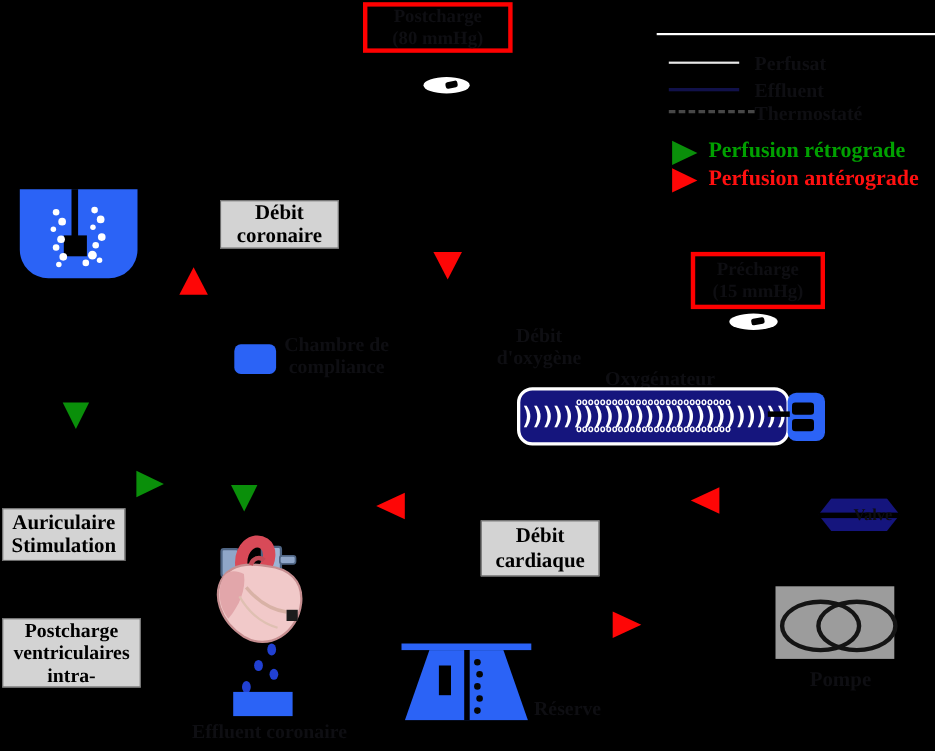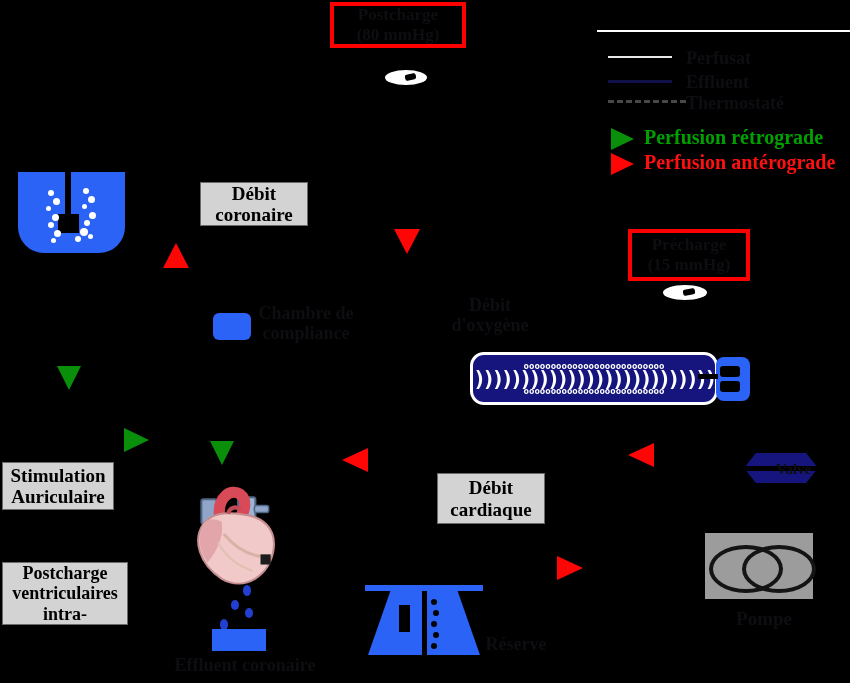--- a/index.html
+++ b/index.html
@@ -100,20 +100,21 @@
   </div>
 
   <div class="abs" style="left:663px;top:285px;width:44px;height:15px;background:#fff;border-radius:50%;">
     <span style="position:absolute;left:20px;top:4px;width:12px;height:6px;background:#000;border-radius:2px;transform:rotate(-10deg);"></span>
   </div>
 
   <div class="abs hidtxt" style="left:444px;top:295px;width:92px;font-size:18px;">
     <span>Débit</span><br>
     <span>d'oxygène</span>
   </div>
+  <div class="abs hidtxt" style="left:538px;top:334px;width:124px;font-size:18px;">Oxygénateur</div>
 
   <div class="abs" style="left:470px;top:352px;width:242px;height:47px;background:#15157d;border:3px solid #fff;border-radius:14px;
               display:flex;flex-direction:column;justify-content:center;overflow:hidden;">
     <div class="coil-row" style="font-size:9px;letter-spacing:0px;line-height:0.9;">oooooooooooooooooooooooooo</div>
     <div class="coil-row" style="font-size:22px;font-weight:bold;letter-spacing:-4px;line-height:0.8;">))))))))))))))))))))))))))))</div>
     <div class="coil-row" style="font-size:9px;letter-spacing:0px;line-height:0.9;">oooooooooooooooooooooooooo</div>
   </div>
 
   <div class="abs" style="left:716px;top:357px;width:34px;height:44px;background:#2b63f6;border-radius:8px;">
     <span class="abs blk" style="left:4px;top:9px;width:20px;height:11px;border-radius:3px;"></span>
@@ -126,22 +127,22 @@
   <div class="abs tri tri-down-green" style="left:210px;top:441px;"></div>
   <div class="abs tri tri-left-red" style="left:342px;top:448px;"></div>
   <div class="abs tri tri-left-red" style="left:628px;top:443px;"></div>
 
   <div class="abs" style="left:744px;top:453px;width:74px;height:30px;background:#15157d;
               clip-path:polygon(0% 50%,16% 0%,84% 0%,100% 50%,84% 100%,16% 100%);"></div>
   <div class="abs blk" style="left:744px;top:466px;width:74px;height:5px;"></div>
   <div class="abs hidtxt" style="left:776px;top:461px;width:56px;font-size:15px;text-align:left;">Valve</div>
 
   <div class="abs graybox" style="left:2px;top:462px;width:110px;height:46px;font-size:19px;">
+    <span>Auriculaire</span>
     <span>Stimulation</span>
-    <span>Auriculaire</span>
   </div>
 
   <div class="abs graybox" style="left:437px;top:473px;width:106px;height:49px;font-size:19px;">
     <span>Débit</span>
     <span>cardiaque</span>
   </div>
 
   <div class="abs" style="left:183px;top:483px;width:102px;height:106px;">
     <svg viewBox="0 0 100 104" width="102" height="106">
       <rect x="18" y="16" width="15" height="24" rx="2" fill="#8fa6c8" stroke="#4f6584" stroke-width="2"></rect>

